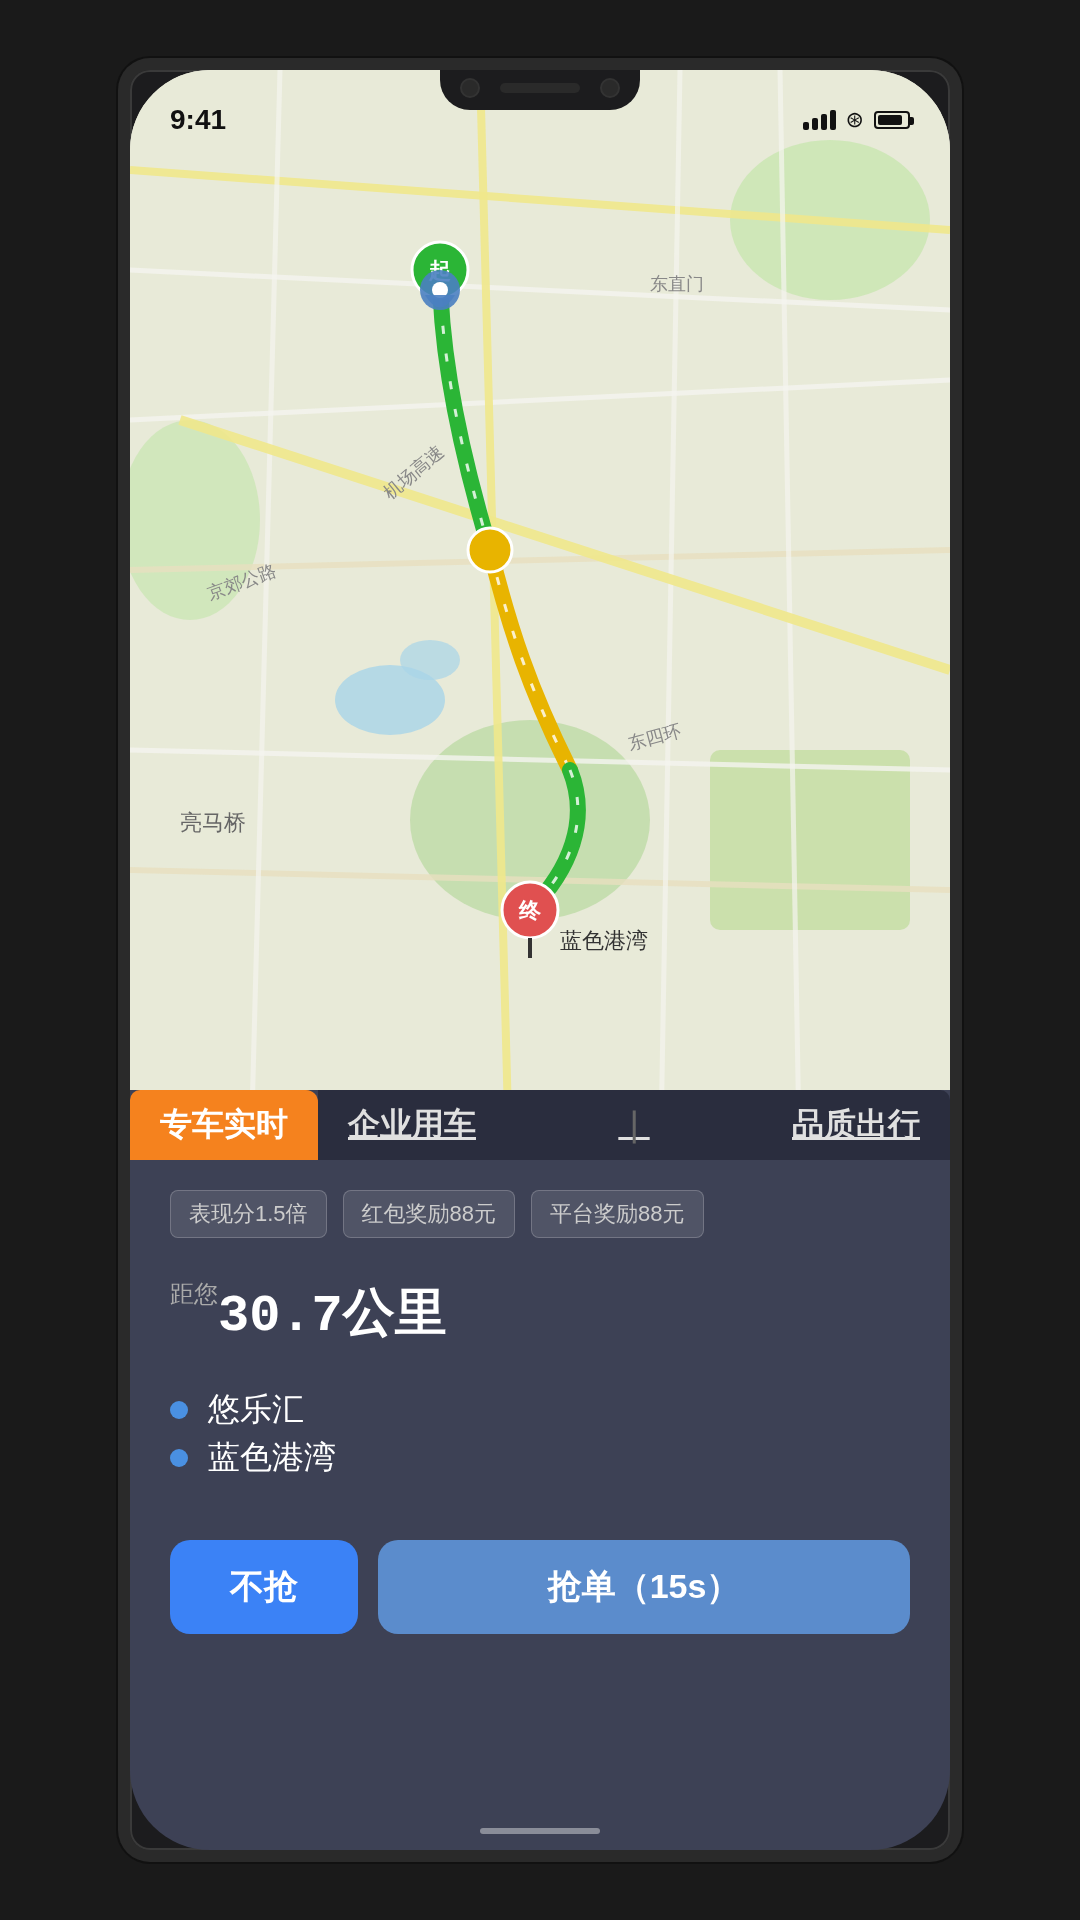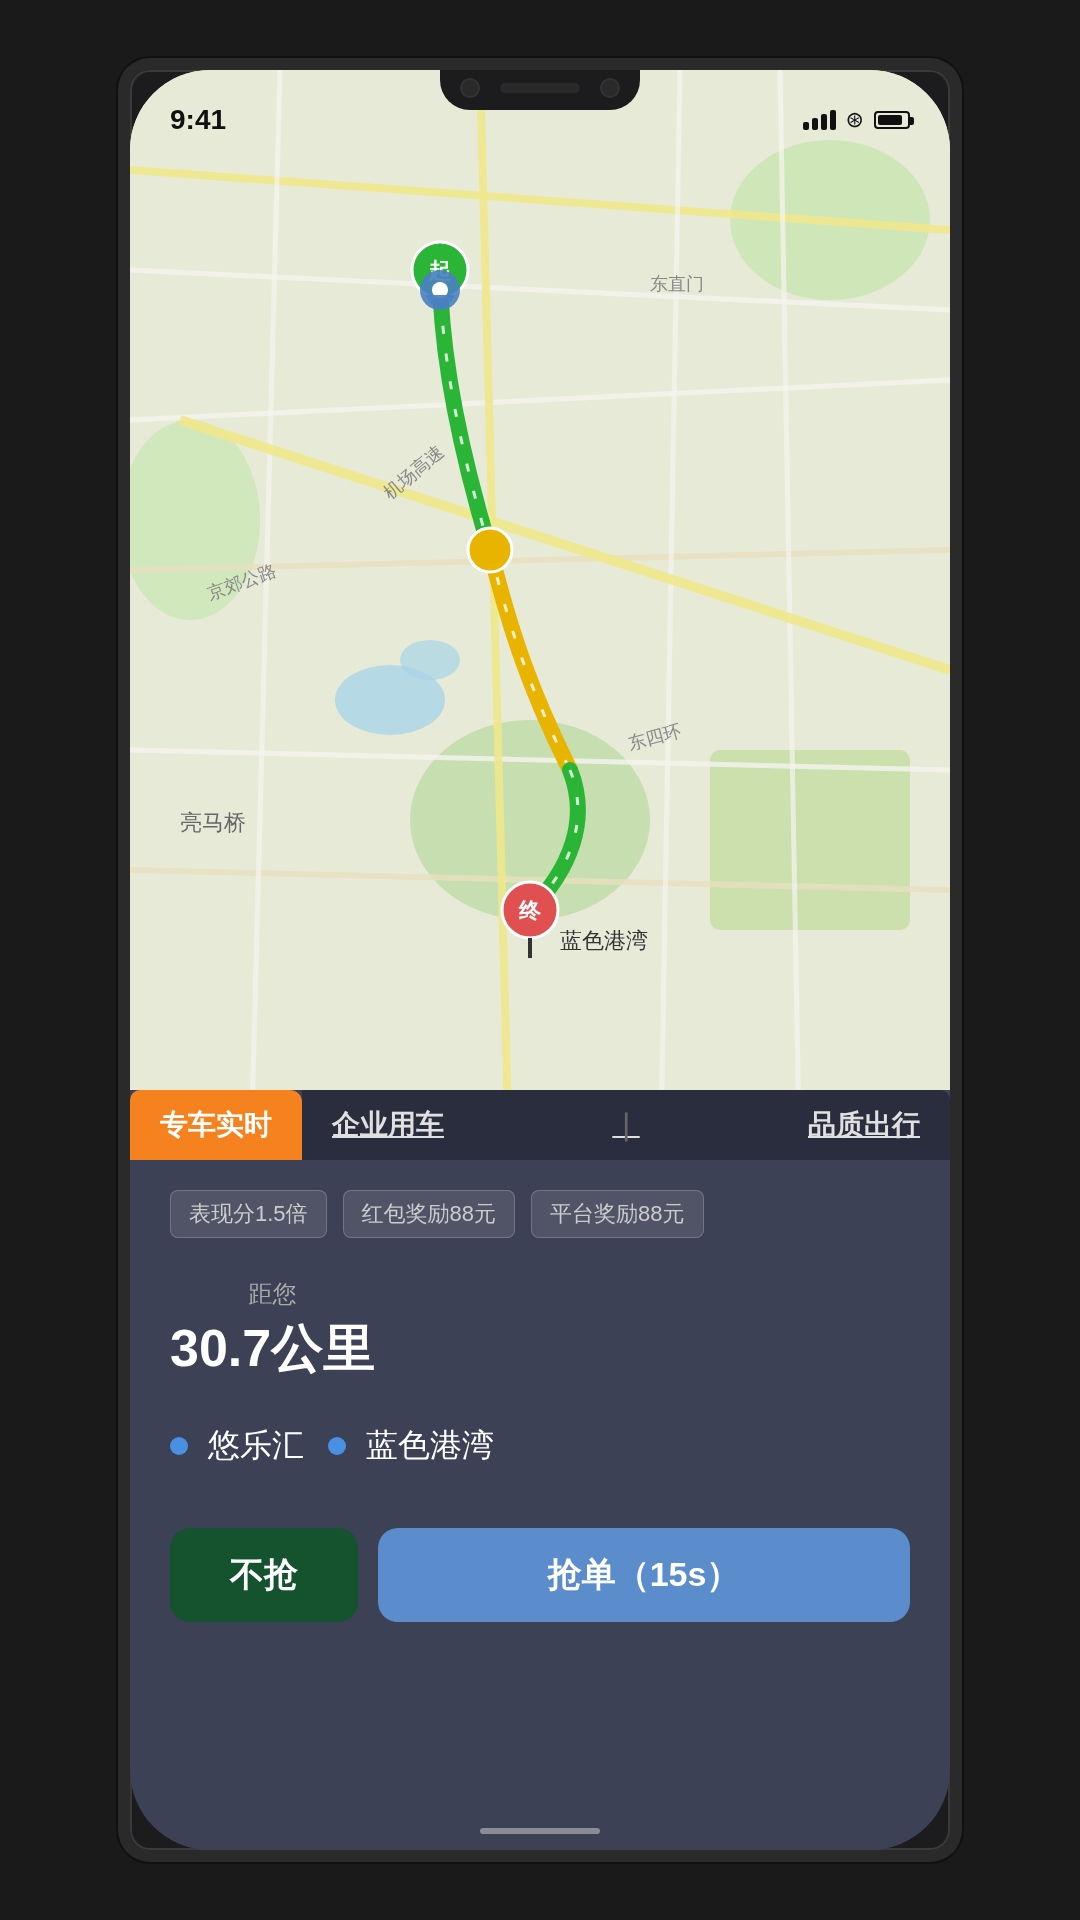--- a/index.html
+++ b/index.html
@@ -167,21 +167,21 @@
       padding: 0;
       height: 70px;
       border-radius: 10px 10px 0 0;
       overflow: hidden;
     }
     .tab-item {
       height: 70px;
       display: flex;
       align-items: center;
       justify-content: center;
-      font-size: 28px;
+      font-size: 32px;
       font-weight: 600;
     }
     .tab-item.active {
       background: #f5821e;
       color: white;
       padding: 0 30px;
       border-radius: 0 12px 0 0;
     }
     .tab-item.secondary {
       background: #2a2d3e;
@@ -217,36 +217,37 @@
       color: #ccc;
     }
     
     .distance-row {
       display: flex;
       gap: 80px;
       margin-bottom: 40px;
     }
     .distance-item {
       display: flex;
-      flex-direction: column;
+      font-family: Liberation Mono, monospace;
     }
     .distance-label {
       font-size: 24px;
       color: #aaa;
       margin-bottom: 4px;
     }
     .distance-value {
       font-size: 52px;
       font-weight: 700;
       color: white;
     }
     
     .location-list {
       display: flex;
-      gap: 24px;
+      flex-direction: column;
+      gap: 4px;
     }
     .location-item {
       display: flex;
       align-items: center;
       gap: 20px;
       font-size: 32px;
       color: white;
       font-weight: 500;
     }
     .location-dot {
@@ -256,21 +257,21 @@
       background: #4a90e2;
       flex-shrink: 0;
     }
     
     .action-buttons {
       display: flex;
       gap: 20px;
       padding: 30px 40px 0;
     }
     .btn-skip {
-      background: #14532d;
+      background: #3b82f6;
       color: white;
       border: none;
       border-radius: 20px;
       font-size: 34px;
       font-weight: 600;
       padding: 12px 60px;
       cursor: pointer;
       flex-shrink: 0;
     }
     .btn-grab {

